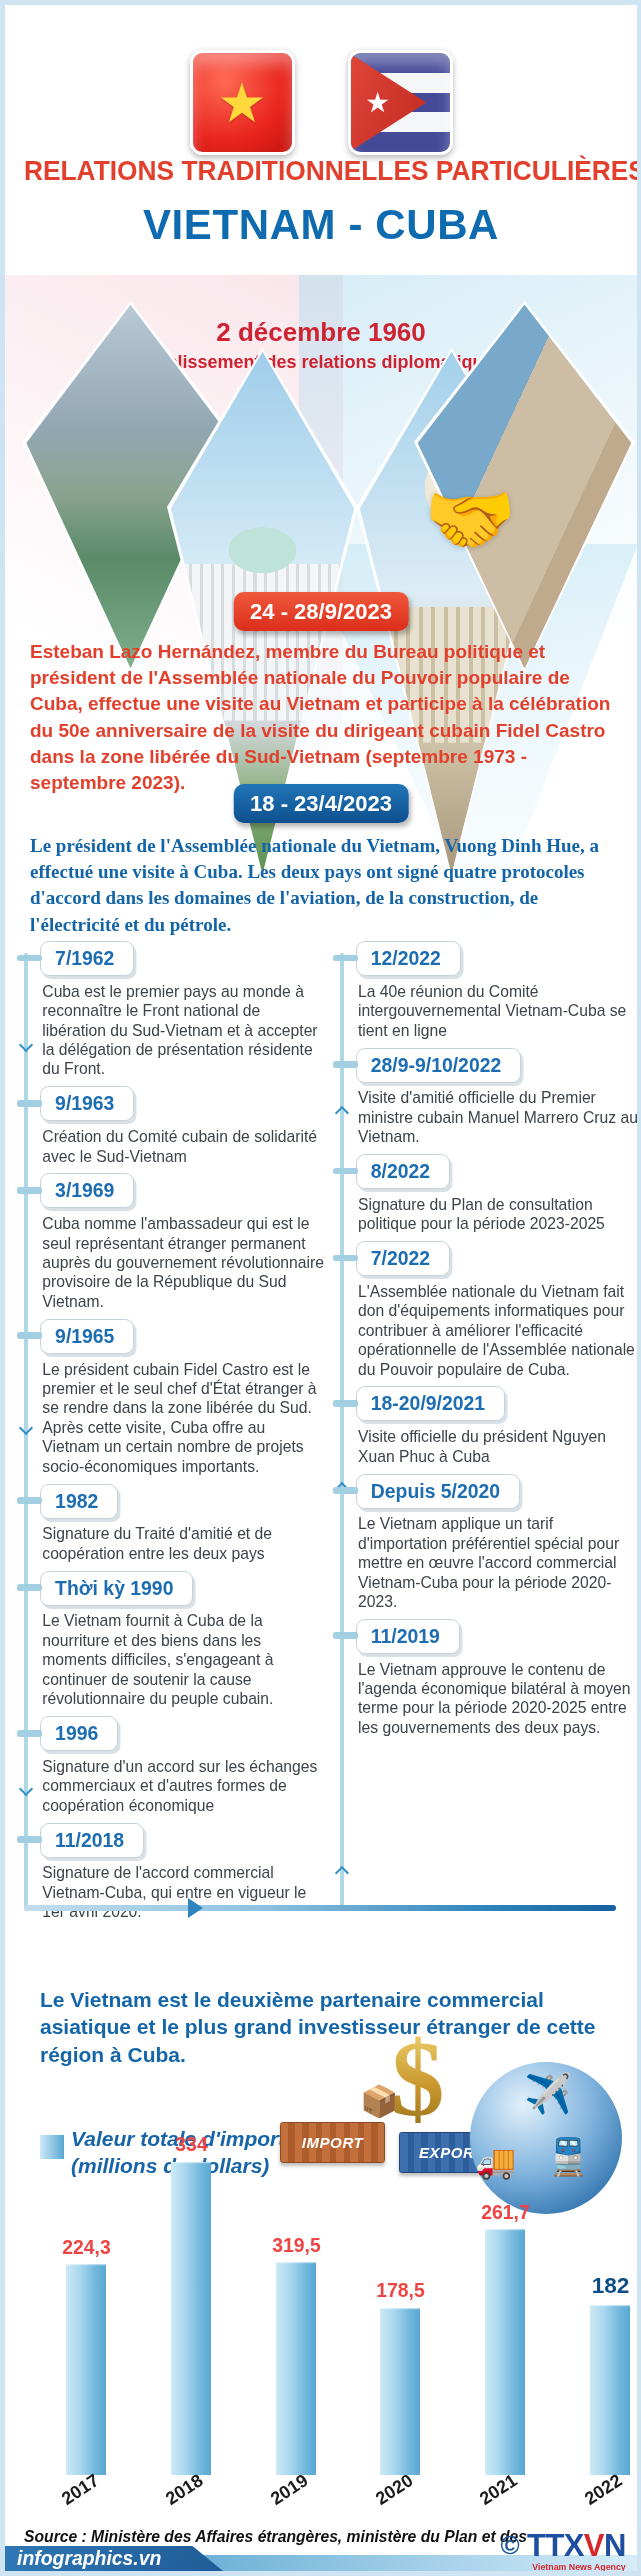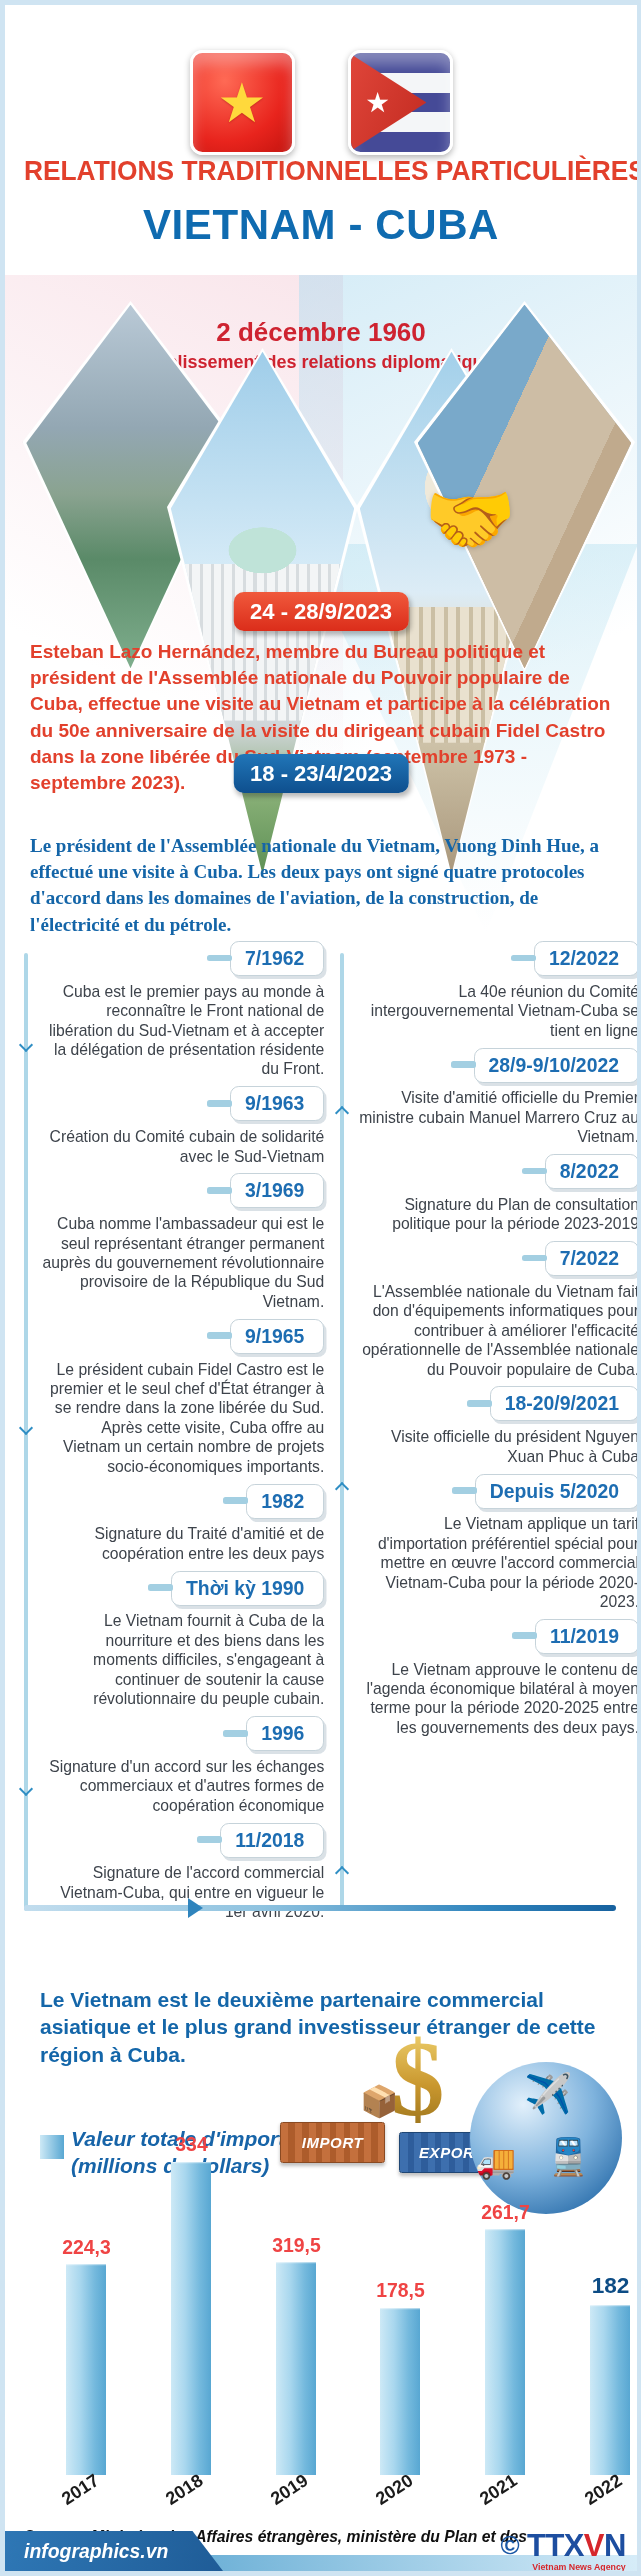--- a/index.html
+++ b/index.html
@@ -79,34 +79,34 @@
       linear-gradient(180deg,#9cc3dc, #b99f82); }
   .handshake { position:absolute; left:419px; top:471px; font-size:74px;
       filter:drop-shadow(0 1.9px 2.5px rgba(0,0,0,.2)); }
 
   
   .vbadge { position:absolute; left:50%; transform:translateX(-50%);
     min-width:170px; height:39px; padding:0 16.3px; border-radius:10px;
     display:flex; align-items:center; justify-content:center; color:#fff;
     font-size:22px; font-weight:800; box-shadow:1.9px 3.8px 5.6px rgba(0,0,0,.28); }
   .vbadge.red  { top:587px;  background:linear-gradient(180deg,#f0593c,#db2d1a); }
-  .vbadge.blue { top:749px; background:linear-gradient(180deg,#2176b8,#0e4f8e); }
+  .vbadge.blue { top:779px; background:linear-gradient(180deg,#2176b8,#0e4f8e); }
   .vpara { position:absolute; left:25px; width:592px; text-align:left;
     font-weight:800; line-height:1.38; }
   .vpara.red  { top:634px; color:#e2402c; font-size:19px; }
   .vpara.blue { top:828px; color:#1465a8; font-size:19px;font-family:Liberation Serif, serif; }
 
   
   .vline { position:absolute; width:4.4px; background:#aed7e8; border-radius:2.5px; }
   .vline.l { left:19px;  top:948px; height:958px; }
   .vline.r { left:335px; top:948px; height:958px; }
   .tl-col { position:absolute; top:936px; }
   .tl-col.l { left:16.3px;  width:303px; }
   .tl-col.r { left:332px; width:302px; }
-  .tl-entry { margin-bottom:7.5px;text-align:right; }
+  .tl-entry { margin-bottom:7.5px; }
   .tl-badge { display:inline-block; position:relative; margin-left:19px;
     background:#fff; border:1.3px solid #c6d3da; border-radius:8.8px;
     padding:5px 19px 5px 13.8px; font-size:19.4px; font-weight:800; color:#1d6db2;
     box-shadow:2.5px 3.1px 0 rgba(150,170,182,.35); }
   .tl-badge::before { content:''; position:absolute; left:-24px; top:12.5px;
     width:25px; height:6.9px; background:#a3cfe2; border-radius:2.5px; }
   .tl-text { margin:5.6px 0 0 21px; font-size:15.7px; line-height:1.24; color:#3d434b; }
   .chev { position:absolute; width:10px; height:10px;
     border-right:2.5px solid #2f8ec4; border-bottom:2.5px solid #2f8ec4; }
   .chev.down { transform:rotate(45deg); }
@@ -156,24 +156,24 @@
     font-size:19.4px; font-weight:700; color:#ef4444; }
   .bar-value.em { font-size:22.6px; font-weight:800; color:#0d4c85; }
   .bar-year { position:absolute; top:406px; font-size:18px; font-weight:600;
     color:#1b1b1b; transform:rotate(-33deg); transform-origin:left top; }
 
   
   .source { position:absolute; left:19px; top:2523px; font-size:15.7px;
     font-style:italic; font-weight:700; color:#101010; }
   .strip { position:absolute; left:0; bottom:0; width:632px; height:16.3px;
     background:linear-gradient(90deg,#3e96c8,#d6ecf8); }
-  .brand { position:absolute; left:0; bottom:0; width:218px; height:40px;
+  .brand { position:absolute; left:0; bottom:0; width:218px; height:25px;
     background:linear-gradient(100deg,#2e77b5,#1f5c97);
     clip-path:polygon(0 0,86% 0,100% 100%,0 100%);
-    display:flex; align-items:center; padding-left:19px;
+    display:flex; align-items:center; padding-left:12px;
     color:#fff; font-size:19.4px; font-weight:800; font-style:italic; }
   .agency { position:absolute; right:11.3px; top:2527px; display:flex; gap:7.5px; }
   .agency .cc { font-size:26px; color:#1b59a6; font-weight:700; line-height:1; }
   .agency .block { text-align:right; }
   .agency .tt { font-size:31px; font-weight:800; line-height:.9; letter-spacing:-0.6px; }
   .agency .tt .b { color:#1d4ea0; } .agency .tt .r { color:#d6272c; }
   .agency .sub { font-size:8.8px; font-weight:700; color:#d6272c; margin-top:2.5px; }
 </style>
 </head>
 <body>
@@ -235,21 +235,21 @@
       <div class="tl-entry"><div class="tl-badge">3/1969</div><p class="tl-text">Cuba nomme l'ambassadeur qui est le seul représentant étranger permanent auprès du gouvernement révolutionnaire provisoire de la République du Sud Vietnam.</p></div>
       <div class="tl-entry"><div class="tl-badge">9/1965</div><p class="tl-text">Le président cubain Fidel Castro est le premier et le seul chef d'État étranger à se rendre dans la zone libérée du Sud. Après cette visite, Cuba offre au Vietnam un certain nombre de projets socio-économiques importants.</p></div>
       <div class="tl-entry"><div class="tl-badge">1982</div><p class="tl-text">Signature du Traité d'amitié et de coopération entre les deux pays</p></div>
       <div class="tl-entry"><div class="tl-badge">Thời kỳ 1990</div><p class="tl-text">Le Vietnam fournit à Cuba de la nourriture et des biens dans les moments difficiles, s'engageant à continuer de soutenir la cause révolutionnaire du peuple cubain.</p></div>
       <div class="tl-entry"><div class="tl-badge">1996</div><p class="tl-text">Signature d'un accord sur les échanges commerciaux et d'autres formes de coopération économique</p></div>
       <div class="tl-entry"><div class="tl-badge">11/2018</div><p class="tl-text">Signature de l'accord commercial Vietnam-Cuba, qui entre en vigueur le 1er avril 2020.</p></div>
     </div>
   <div class="tl-col r">
       <div class="tl-entry"><div class="tl-badge">12/2022</div><p class="tl-text">La 40e réunion du Comité intergouvernemental Vietnam-Cuba se tient en ligne</p></div>
       <div class="tl-entry"><div class="tl-badge">28/9-9/10/2022</div><p class="tl-text">Visite d'amitié officielle du Premier ministre cubain Manuel Marrero Cruz au Vietnam.</p></div>
-      <div class="tl-entry"><div class="tl-badge">8/2022</div><p class="tl-text">Signature du Plan de consultation politique pour la période 2023-2019</p></div>
+      <div class="tl-entry"><div class="tl-badge">8/2022</div><p class="tl-text">Signature du Plan de consultation politique pour la période 2023-2025</p></div>
       <div class="tl-entry"><div class="tl-badge">7/2022</div><p class="tl-text">L'Assemblée nationale du Vietnam fait don d'équipements informatiques pour contribuer à améliorer l'efficacité opérationnelle de l'Assemblée nationale du Pouvoir populaire de Cuba.</p></div>
       <div class="tl-entry"><div class="tl-badge">18-20/9/2021</div><p class="tl-text">Visite officielle du président Nguyen Xuan Phuc à Cuba</p></div>
       <div class="tl-entry"><div class="tl-badge">Depuis 5/2020</div><p class="tl-text">Le Vietnam applique un tarif d'importation préférentiel spécial pour mettre en œuvre l'accord commercial Vietnam-Cuba pour la période 2020-2023.</p></div>
       <div class="tl-entry"><div class="tl-badge">11/2019</div><p class="tl-text">Le Vietnam approuve le contenu de l'agenda économique bilatéral à moyen terme pour la période 2020-2025 entre les gouvernements des deux pays.</p></div>
     </div>
 
   <div class="connector"></div>
   <div class="conn-arrow"></div>
 
   <div class="trade-heading">Le Vietnam est le deuxième partenaire commercial asiatique et le plus grand investisseur étranger de cette région à Cuba.</div>

